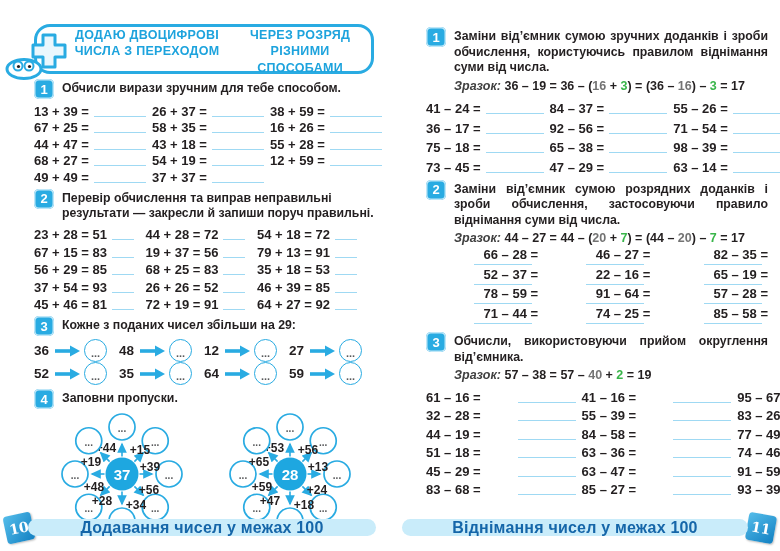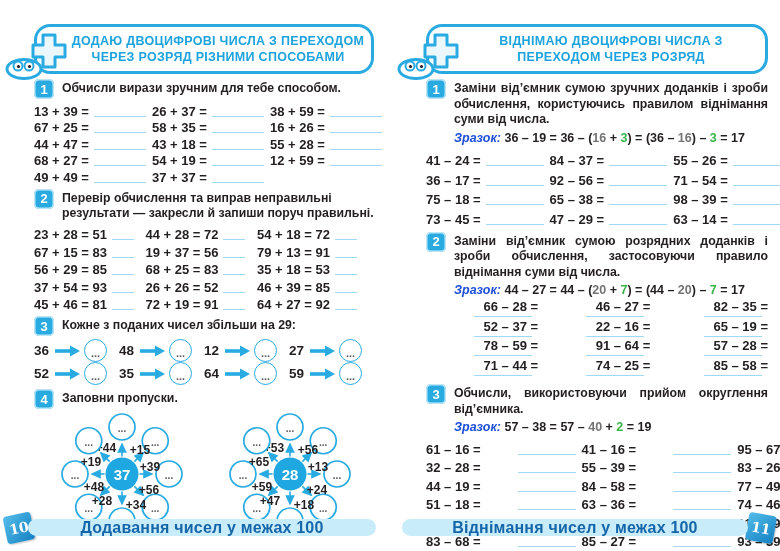--- a/index.html
+++ b/index.html
@@ -11,21 +11,21 @@
   .spread { display: flex; width: 780px; height: 551px; }
   .page { position: relative; width: 390px; height: 551px; }
   .page-inner { position: absolute; inset: 0; }
   .page.left .page-inner  { padding: 24px 16px 0 34px; }
   .page.right .page-inner { padding: 24px 12px 0 36px; }
 
   
   .titlebox {
     position: relative; border: 3px solid #29abe2; border-radius: 16px;
     height: 50px; margin-bottom: 5px; background: #fff;
-    display: flex; flex-direction: column; justify-content: center;
+    display: flex; flex-direction: row; justify-content: center;
     text-align: center; padding-left: 28px;
   }
   .tline {
     font-weight: bold; font-size: 12.5px; line-height: 1.3;
     color: #1da3dd; letter-spacing: .3px;
   }
   .mascot { position: absolute; left: -32px; bottom: -10px; }
 
   
   .task { margin-top: 3px; }
@@ -34,21 +34,21 @@
     flex: 0 0 auto; width: 20px; height: 20px; margin-right: 8px;
     border-radius: 5px; background: #29abe2; color: #fff;
     box-shadow: 0 0 0 1.5px #bfe7f8 inset;
     font-weight: bold; font-size: 13px;
     display: flex; align-items: center; justify-content: center;
   }
   .instr { font-weight: bold; font-size: 12.3px; line-height: 15.5px; padding-top: 2px; }
   .page.right .instr { text-align: justify; }
 
   .sample { font-weight: bold; font-size: 12.5px; line-height: 16px; margin: 1px 0 2px 28px; white-space: nowrap; }
-  .seg-label { color: #1d4ed8; font-style: italic; }
+  .seg-label { color: #404040; font-style: italic; }
   .seg-dark  { color: #231f20; }
   .seg-cyan  { color: #737373; }
   .seg-green { color: #39b54a; }
 
   
   .grid { display: grid; grid-template-columns: 1fr 1fr 1.05fr; }
   .cell { display: flex; align-items: flex-end; }
   .expr { font-weight: bold; font-size: 13px; line-height: 1; white-space: nowrap; }
   .blank { display: inline-block; border-bottom: 1.7px solid #9fd9f3; height: 4px; margin: 0 6px 1px 5px; }
   .bw-l1 { width: 52px; } .bw-s { width: 22px; } .bw-r { width: 58px; }
@@ -408,32 +408,20 @@
           </div>
       </div>
     </div>
 
     <div class="pagebadge">10</div>
     <div class="footbar">Додавання чисел у межах 100</div>
   </section>
 
   <section class="page right">
     <div class="page-inner">
-      <header class="titlebox">
-        <svg class="mascot" width="64" height="50" viewBox="0 0 64 50">
-          <path d="M38 4 h12 v10 h10 v12 h-10 v10 h-12 v-10 h-10 v-12 h10 z" fill="#eaf7fd" stroke="#29abe2" stroke-width="3" stroke-linejoin="round"></path>
-          <ellipse cx="19" cy="38" rx="17" ry="9.5" fill="#ffffff" stroke="#29abe2" stroke-width="3"></ellipse>
-          <circle cx="13" cy="35" r="4.5" fill="#fff" stroke="#29abe2" stroke-width="2"></circle>
-          <circle cx="24" cy="35" r="4.5" fill="#fff" stroke="#29abe2" stroke-width="2"></circle>
-          <circle cx="13.5" cy="35.5" r="1.6" fill="#231f20"></circle>
-          <circle cx="24.5" cy="35.5" r="1.6" fill="#231f20"></circle>
-        </svg>
-        <div class="tline">ВІДНІМАЮ ДВОЦИФРОВІ ЧИСЛА З</div>
-        <div class="tline">ПЕРЕХОДОМ ЧЕРЕЗ РОЗРЯД</div>
-      </header>
 
       <div class="task">
         <div class="thead">
           <span class="badge">1</span>
           <p class="instr">Заміни від’ємник сумою зручних доданків і зроби обчислення, користуючись правилом віднімання суми від числа.</p>
         </div>
         <p class="sample" id="r-s1"><span class="seg-label">Зразок:</span><span class="seg-dark"> 36 – 19 = 36 – (</span><span class="seg-cyan">16</span><span class="seg-dark"> + </span><span class="seg-green">3</span><span class="seg-dark">) = (36 – </span><span class="seg-cyan">16</span><span class="seg-dark">) – </span><span class="seg-green">3</span><span class="seg-dark"> = 17</span></p>
         <div class="grid g-r1" id="r-t1-grid">
             <div class="cell">
               <span class="expr">41 – 24 =</span>

